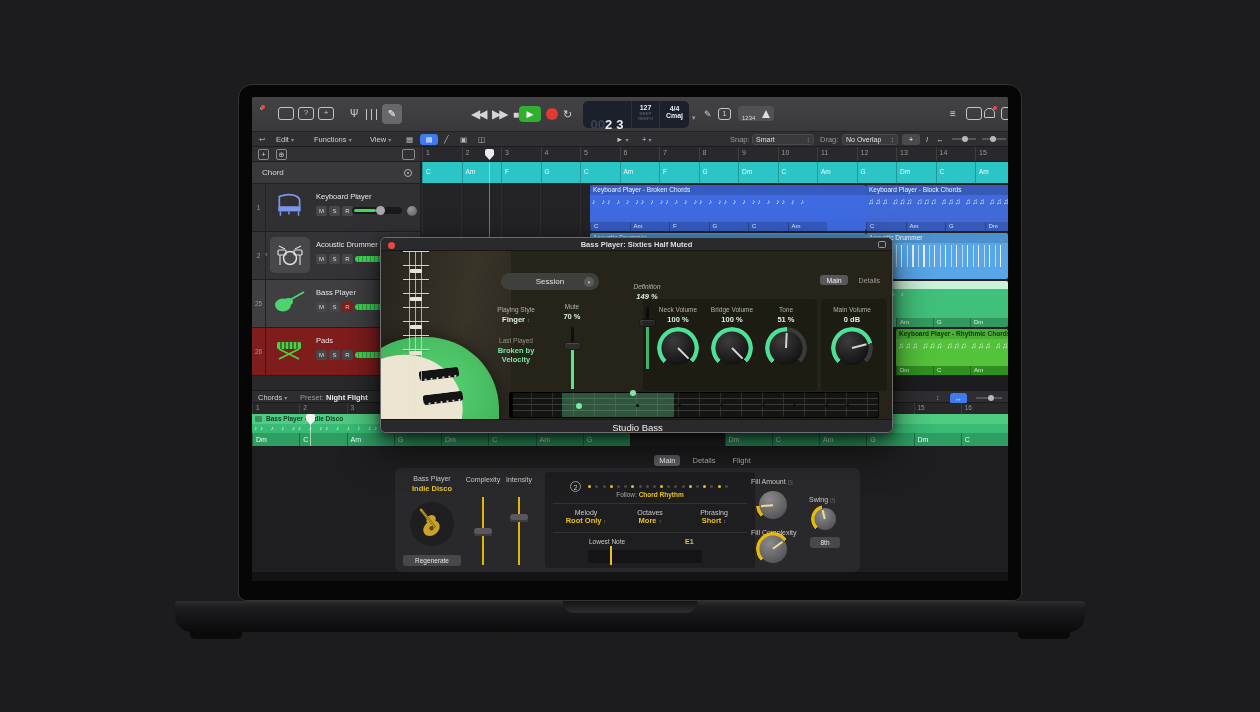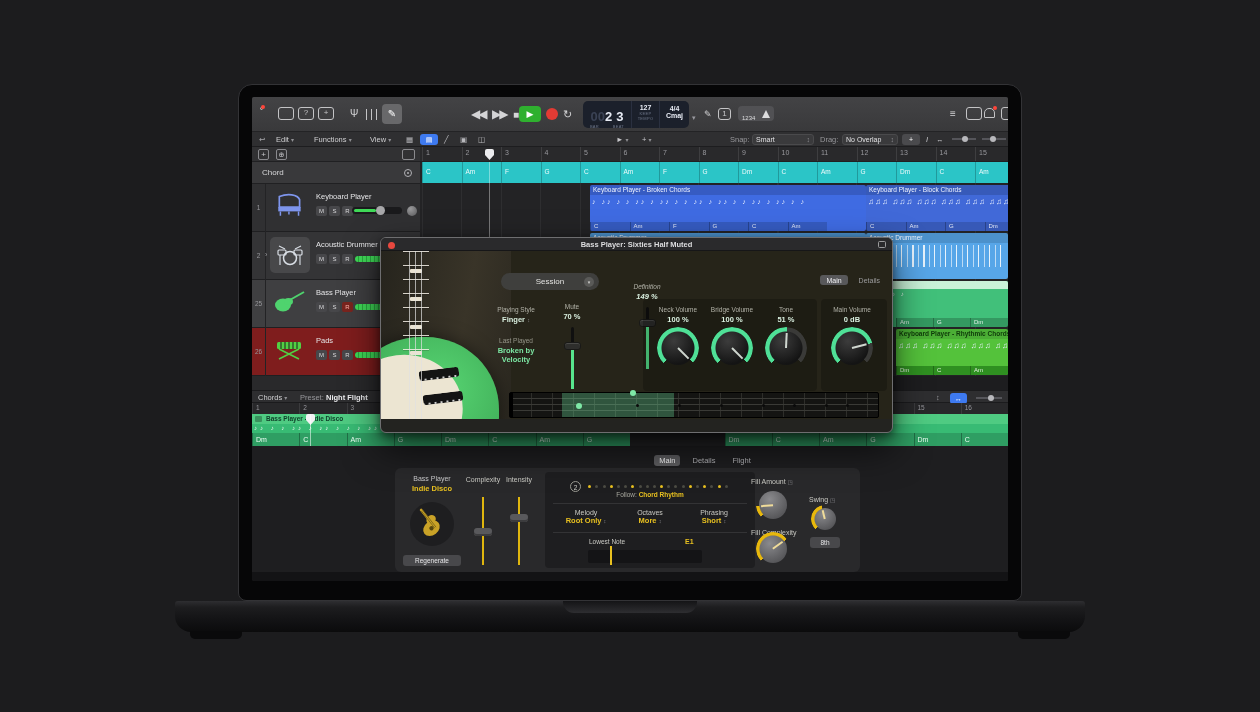--- a/index.html
+++ b/index.html
@@ -153,21 +153,21 @@
           </div>
 
         <div class="tglyph" style="left:219px;letter-spacing:-2px">◀◀</div>
         <div class="tglyph" style="left:240px;letter-spacing:-2px">▶▶</div>
         <div class="tglyph" style="left:261px;font-size:10px;top:9px">■</div>
         <div class="playpill">▶</div>
         <div class="recdot"></div>
         <div class="tglyph" style="left:311px;font-size:11px">↻</div>
 
         <div class="lcd">
-          <div class="sec" style="width:48px;padding-top:6px">
+          <div class="sec" style="width:48px;padding-top:14px">
             <span style="font-size:13px;font-weight:bold;color:#3a4254">00</span><span style="font-size:13px;font-weight:bold">2</span><span style="font-size:13px;font-weight:bold;margin-left:4px">3</span>
             <div style="display:flex;justify-content:space-around;margin-top:-1px">
                 <span class="lab">BAR</span>
                 <span class="lab">BEAT</span>
               </div>
           </div>
           <div class="sec" style="width:28px;padding-top:3px;border-left:1px solid #2a3040">
             <div style="font-size:7px;font-weight:bold">127</div>
             <div class="lab">KEEP</div>
             <div class="lab">TEMPO</div>
@@ -628,20 +628,21 @@
             <div class="fdotg" style="left:120px;top:-3px"></div>
             <div class="fdotd" style="left:126px"></div>
               <div class="fdotd" style="left:168px"></div>
               <div class="fdotd" style="left:210px"></div>
               <div class="fdotd" style="left:252px"></div>
               <div class="fdotd" style="left:283px"></div>
               <div class="fdotd" style="left:315px"></div>
               <div class="fdotd" style="left:336px"></div>
           </div>
         </div>
+        <div class="pfoot">Studio Bass</div>
       </div>
 
     </div>
   </div>
 
   <div class="base">
       <div class="notch"></div>
     </div>
   <div class="foot" style="left:190px"></div>
   <div class="foot" style="left:1018px"></div>

